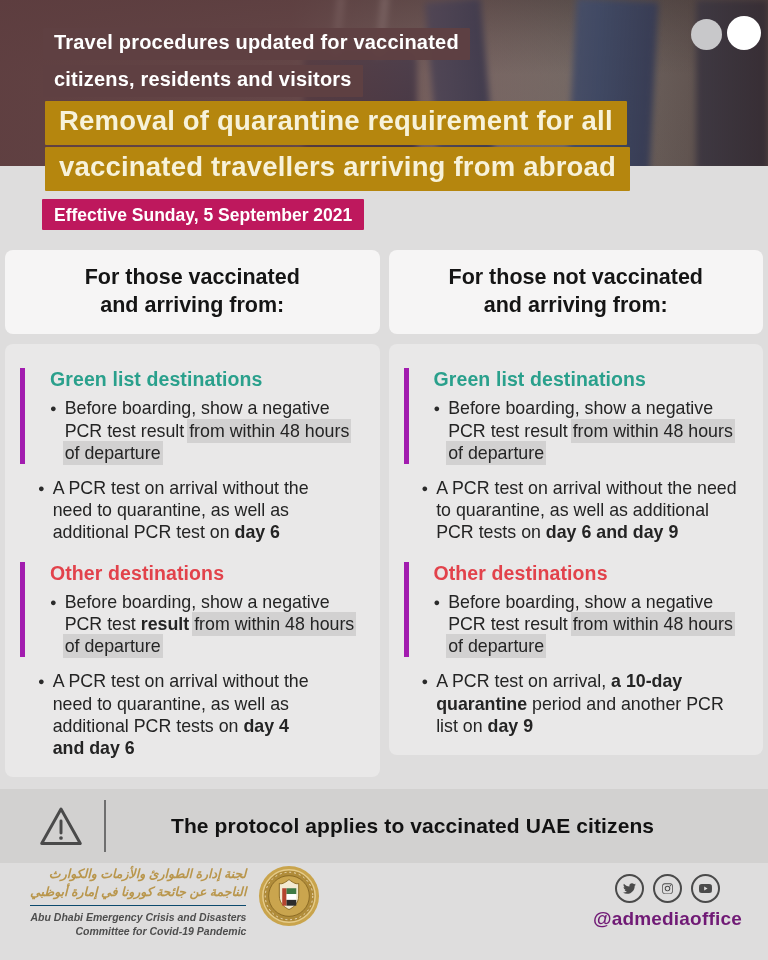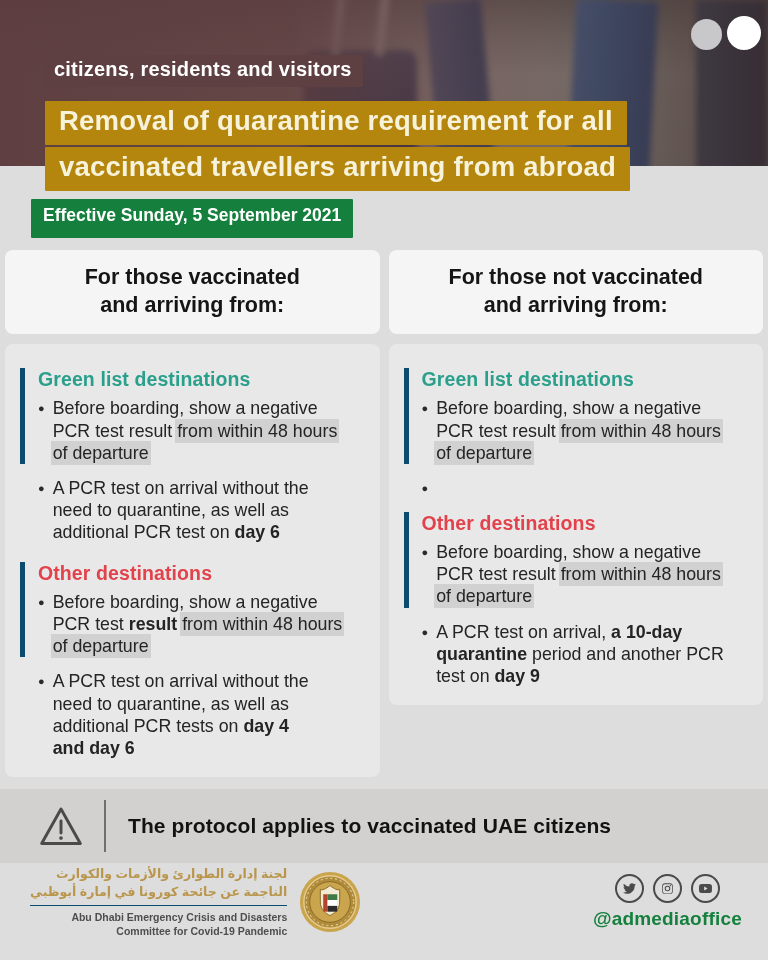--- a/index.html
+++ b/index.html
@@ -27,77 +27,78 @@
   .leg2{left:572px;width:82px;transform:rotate(3deg);}
   .ph-farleg{right:0;top:0;width:72px;height:170px;background:linear-gradient(90deg,#343844,#23262f);}
   .ph-overlay{position:absolute;inset:0;
     background:linear-gradient(90deg, rgba(93,60,62,.95) 0%, rgba(93,60,62,.88) 38%,
       rgba(93,60,62,.45) 62%, rgba(93,60,62,.15) 78%, rgba(93,60,62,.35) 100%);}
   .carousel-dot{position:absolute;border-radius:50%;z-index:6;}
   .dot-gray{width:31px;height:31px;left:691px;top:19px;background:#c8c8ca;}
   .dot-white{width:34px;height:34px;left:727px;top:16px;background:#ffffff;}
   .kicker-line{position:absolute;left:43px;z-index:5;background:rgba(95,64,66,.95);
     color:#fff;font-weight:700;font-size:20px;padding:3px 11px 6px;border-radius:1px;letter-spacing:.2px;}
-  .kick1{top:28px;} .kick2{top:55px;}
+  .kick1{top:28px;} .kick2{top:65px;}
   .title-line{position:absolute;left:45px;z-index:5;background:#b5860e;color:#f7f2da;
     font-weight:700;font-size:27.5px;padding:4px 14px 8px;border-radius:1px;letter-spacing:.2px;}
   .ttl1{top:101px;} .ttl2{top:147px;}
-  .effective{position:absolute;left:31px;top:199px;z-index:5;background:#15803d;color:#fff;
-    font-weight:700;font-size:17.5px;padding:6px 12px 12px;border-radius:1px;}
+  .effective{position:absolute;left:42px;top:199px;z-index:5;background:#be185d;color:#fff;
+    font-weight:700;font-size:17.5px;padding:6px 12px 4px;border-radius:1px;}
   
   .main{margin:13px 5px 0;display:grid;grid-template-columns:1fr 1fr;column-gap:9px;row-gap:10px;align-items:start;}
   .col-header{background:#f6f5f5;border-radius:8px;text-align:center;color:#151515;
     font-weight:700;font-size:21.5px;line-height:1.31;padding:13px 0 15px;}
   .card{background:#e9e8e8;border-radius:8px;padding:24px 10px 18px 15px;}
   .section + .section{margin-top:18px;}
-  .bar-group{border-left:5px solid #0c4a6e;padding-left:13px;}
+  .bar-group{border-left:5px solid #a21caf;padding-left:25px;}
   .section-heading{font-weight:700;font-size:19.5px;margin-bottom:6px;letter-spacing:.1px;}
   .bullet{display:flex;gap:8px;font-size:17.8px;line-height:1.25;color:#242424;}
   .bullet .bdot{font-size:11px;line-height:1;margin-top:6px;color:#2b2b2b;flex:none;}
   .btext{white-space:nowrap;}
   .bullet.rest{margin-top:13px;padding-left:18px;}
   .hl{background:#d2d1d1;box-shadow:0 0 0 2px #d2d1d1;text-align:center;}
   .b{font-weight:700;}
   
   .notice{margin-top:12px;height:74px;background:#d2d1d0;display:flex;align-items:center;padding-left:38px;}
   .warn-icon{flex:none;margin-right:20px;display:flex;}
   .notice-divider{flex:none;width:2px;height:52px;background:#6f6f6f;margin-right:22px;}
-  .notice-text{font-weight:700;font-size:21px;line-height:1.33;color:#121212;letter-spacing:.1px;}
+  .notice-text{font-weight:700;font-size:21px;line-height:1.33;color:#121212;letter-spacing:.1px;margin-left:43px;}
   
   .footer{height:83px;display:flex;align-items:center;justify-content:space-between;padding:0 26px 6px 30px;box-sizing:border-box;}
-  .footer-left{display:flex;align-items:center;gap:12px;}
+  .footer-left{display:flex;align-items:flex-start;gap:12px;font-style:italic;}
   .org-text{text-align:right;}
   .org-ar{color:#b9964c;font-size:12.5px;font-weight:700;line-height:1.45;}
   .org-en{border-top:1px solid #0c4a6e;margin-top:4px;padding-top:4px;color:#4e4e4e;
     font-size:10.5px;font-weight:700;line-height:1.4;}
   .emblem{flex:none;display:flex;}
   .footer-right{text-align:center;}
   .social-row{display:flex;gap:9px;justify-content:center;margin-bottom:5px;}
   .social-circle{width:25px;height:25px;border:2px solid #4a4a4a;border-radius:50%;
     display:flex;align-items:center;justify-content:center;background:transparent;cursor:pointer;}
   .social-circle svg{width:13px;height:13px;fill:#4a4a4a;}
-  .handle{font-size:19px;font-weight:700;color:#15803d;letter-spacing:.2px;}
+  .handle{font-size:19px;font-weight:700;color:#701a75;letter-spacing:.2px;}
 </style>
 </head>
 <body>
 
 <div class="top">
   <div class="photo">
     <div class="ph-base"></div>
     <div class="ph-el ph-suitcase"></div>
     <div class="ph-el ph-rod rod1"></div>
     <div class="ph-el ph-rod rod2"></div>
     <div class="ph-el ph-leg leg1"></div>
     <div class="ph-el ph-leg leg2"></div>
     <div class="ph-farleg ph-el"></div>
     <div class="ph-overlay"></div>
   </div>
   <div class="carousel-dot dot-gray"></div>
   <div class="carousel-dot dot-white"></div>
 
+  <div class="kicker-line kick1">Travel procedures updated for vaccinated</div>
   <div class="kicker-line kick2">citizens, residents and visitors</div>
   <div class="title-line ttl2">vaccinated travellers arriving from abroad</div>
   <div class="title-line ttl1">Removal of quarantine requirement for all</div>
   <div class="effective">Effective Sunday, 5 September 2021</div>
 </div>
 
 <div class="main">
   <div class="col-header">
     <span>For those vaccinated</span><br>
     <span>and arriving from:</span>
@@ -139,33 +140,34 @@
       <div class="section">
         <div class="bar-group">
           <div class="section-heading" style="color: rgb(42, 160, 140);">Green list destinations</div>
           <div class="bullet">
             <span class="bdot">●</span>
             <div class="btext"><span>Before boarding, show a negative</span><br><span>PCR test result </span><span class="hl">from within 48 hours</span><br><span class="hl">of departure</span></div>
           </div>
         </div>
         <div class="bullet rest">
           <span class="bdot">●</span>
+          <div class="btext"><span>A PCR test on arrival without the need</span><br><span>to quarantine, as well as additional</span><br><span>PCR tests on </span><span class="b">day 6 and day 9</span></div>
         </div>
       </div>
       <div class="section">
         <div class="bar-group">
           <div class="section-heading" style="color: rgb(226, 66, 75);">Other destinations</div>
           <div class="bullet">
             <span class="bdot">●</span>
             <div class="btext"><span>Before boarding, show a negative</span><br><span>PCR test result </span><span class="hl">from within 48 hours</span><br><span class="hl">of departure</span></div>
           </div>
         </div>
         <div class="bullet rest">
           <span class="bdot">●</span>
-          <div class="btext"><span>A PCR test on arrival, </span><span class="b">a 10-day</span><br><span class="b">quarantine</span><span> period and another PCR</span><br><span>test on </span><span class="b">day 9</span></div>
+          <div class="btext"><span>A PCR test on arrival, </span><span class="b">a 10-day</span><br><span class="b">quarantine</span><span> period and another PCR</span><br><span>list on </span><span class="b">day 9</span></div>
         </div>
       </div>
     </div>
 </div>
 
 <div class="notice">
   <span class="warn-icon">
     <svg width="46" height="43" viewBox="0 0 50 46">
       <path d="M25 4 L46 41.5 H4 Z" fill="none" stroke="#4a4a4a" stroke-width="3.2" stroke-linejoin="round"></path>
       <line x1="25" y1="17" x2="25" y2="30" stroke="#4a4a4a" stroke-width="3.2" stroke-linecap="round"></line>

